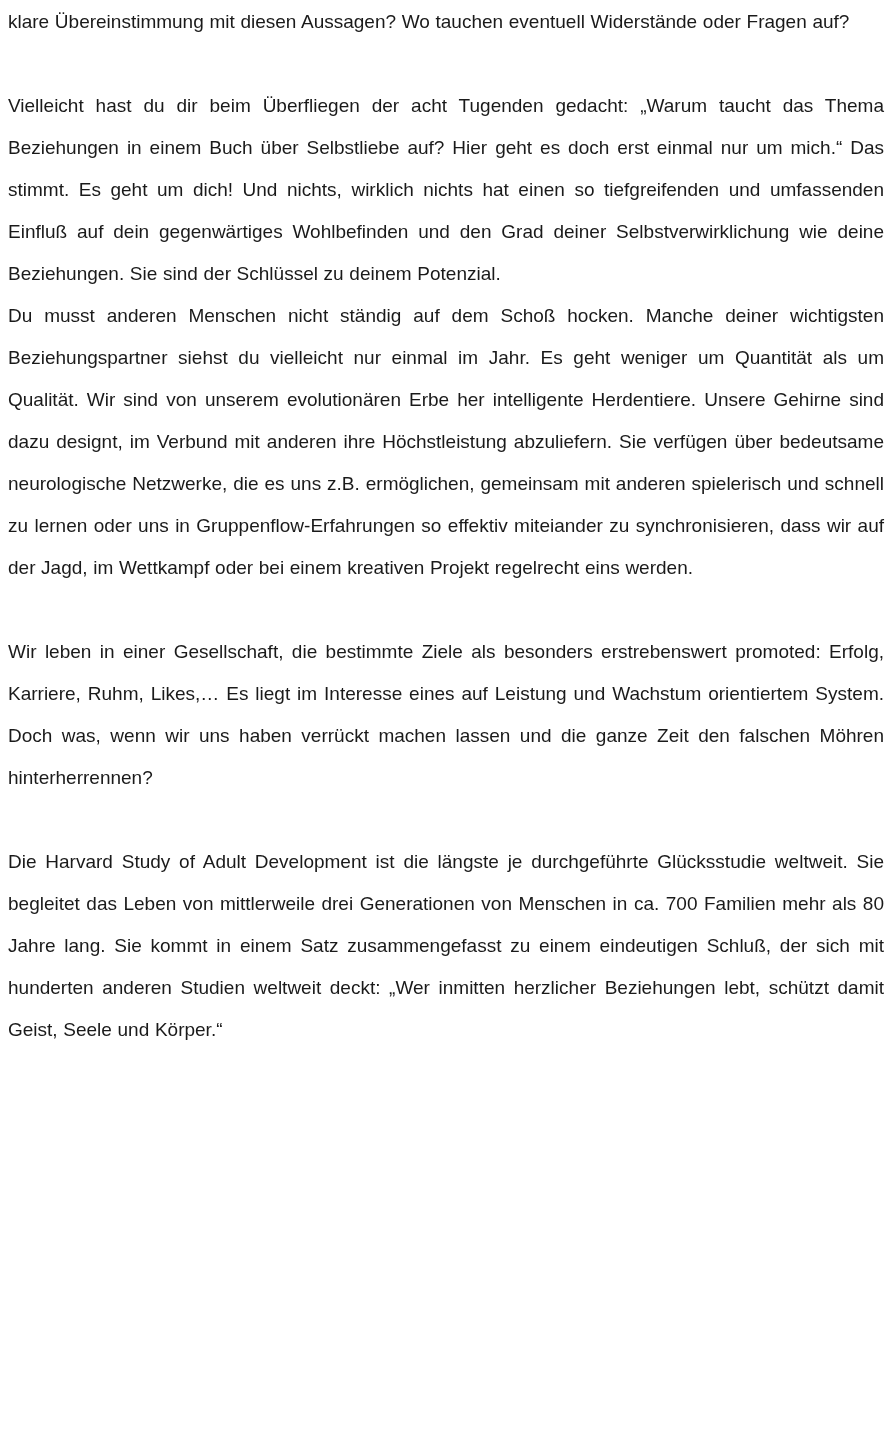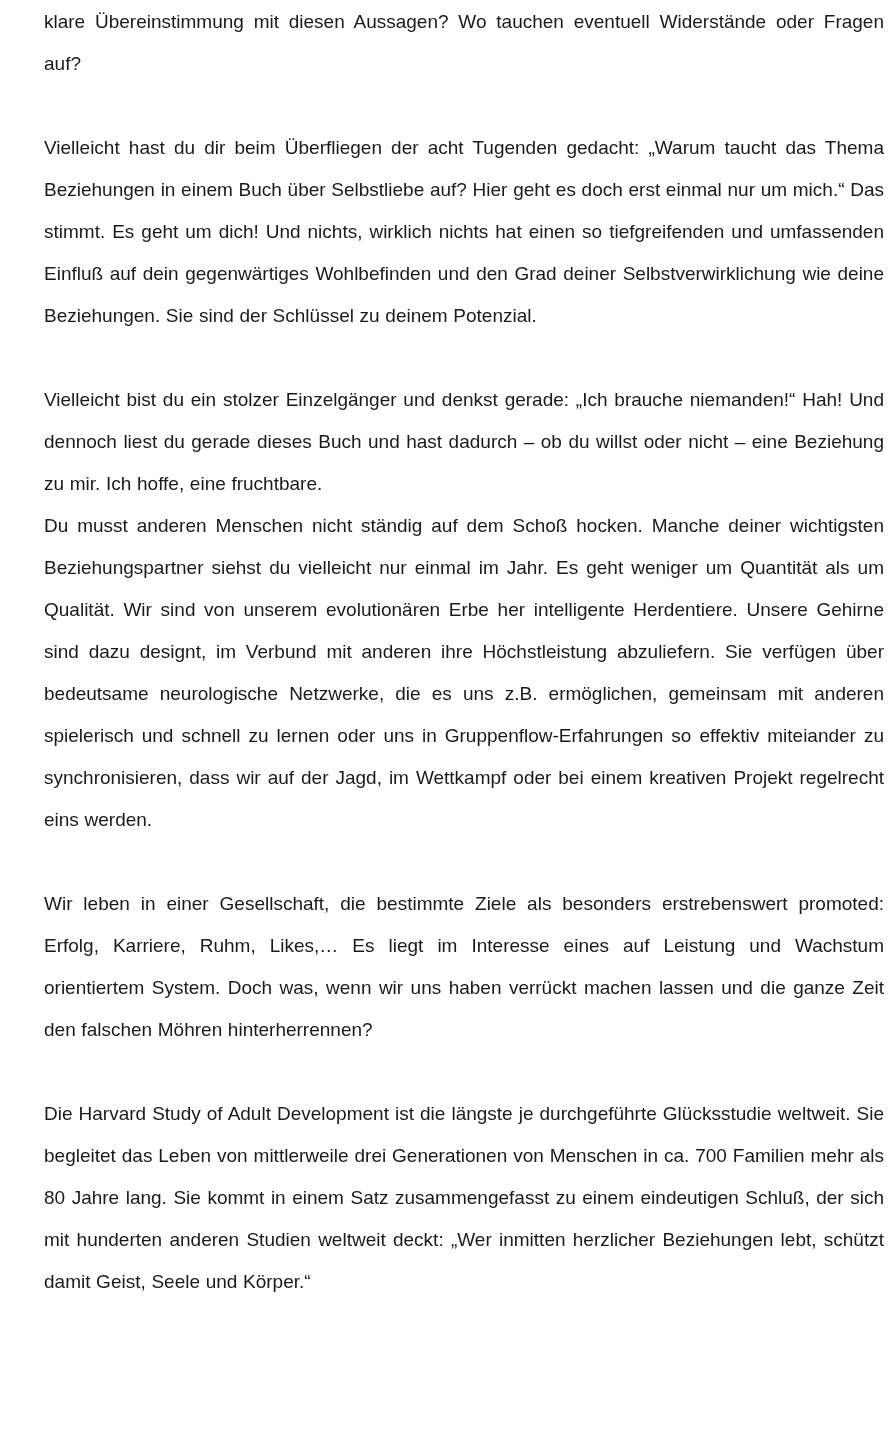--- a/index.html
+++ b/index.html
@@ -16,36 +16,34 @@
   .page {
     width: 892px;
     padding: 1px 8px 0 8px;
   }
   p.para {
     font-size: 19px;
     line-height: 42px;
     text-align: justify;
     margin-top: 42px;
     word-spacing: 0.02em;
-    margin-left: 36px;
   }
   p.para:first-child { margin-top: 0; }
   p.para.no-gap { margin-top: 0; }
 </style>
 </head>
 <body>
 
 <div class="page">
   <div id="document-body">
 
       <p class="para no-gap">klare Übereinstimmung mit diesen Aussagen? Wo tauchen eventuell Widerstände oder Fragen auf?</p>
 
       <p class="para">Vielleicht hast du dir beim Überfliegen der acht Tugenden gedacht: „Warum taucht das Thema Beziehungen in einem Buch über Selbstliebe auf? Hier geht es doch erst einmal nur um mich.“ Das stimmt. Es geht um dich! Und nichts, wirklich nichts hat einen so tiefgreifenden und umfassenden Einfluß auf dein gegenwärtiges Wohlbefinden und den Grad deiner Selbstverwirklichung wie deine Beziehungen. Sie sind der Schlüssel zu deinem Potenzial.</p>
 
-      <p class="para">Vielleicht bist du ein stolzer Einzelgänger und denkst gerade: „Ich brauche niemanden!“ Hah! Und dennoch liest du gerade dieses Buch und hast dadurch – ob du willst oder nicht – eine Beziehung zu mir. Ich hoffe, eine fruchtbare.</p>
 
       <p class="para no-gap">Du musst anderen Menschen nicht ständig auf dem Schoß hocken. Manche deiner wichtigsten Beziehungspartner siehst du vielleicht nur einmal im Jahr. Es geht weniger um Quantität als um Qualität. Wir sind von unserem evolutionären Erbe her intelligente Herdentiere. Unsere Gehirne sind dazu designt, im Verbund mit anderen ihre Höchstleistung abzuliefern. Sie verfügen über bedeutsame neurologische Netzwerke, die es uns z.B. ermöglichen, gemeinsam mit anderen spielerisch und schnell zu lernen oder uns in Gruppenflow-Erfahrungen so effektiv miteiander zu synchronisieren, dass wir auf der Jagd, im Wettkampf oder bei einem kreativen Projekt regelrecht eins werden.</p>
 
       <p class="para">Wir leben in einer Gesellschaft, die bestimmte Ziele als besonders erstrebenswert promoted: Erfolg, Karriere, Ruhm, Likes,… Es liegt im Interesse eines auf Leistung und Wachstum orientiertem System. Doch was, wenn wir uns haben verrückt machen lassen und die ganze Zeit den falschen Möhren hinterherrennen?</p>
 
       <p class="para">Die Harvard Study of Adult Development ist die längste je durchgeführte Glücksstudie weltweit. Sie begleitet das Leben von mittlerweile drei Generationen von Menschen in ca. 700 Familien mehr als 80 Jahre lang. Sie kommt in einem Satz zusammengefasst zu einem eindeutigen Schluß, der sich mit hunderten anderen Studien weltweit deckt: „Wer inmitten herzlicher Beziehungen lebt, schützt damit Geist, Seele und Körper.“</p>
 
     </div>
 </div>
 

